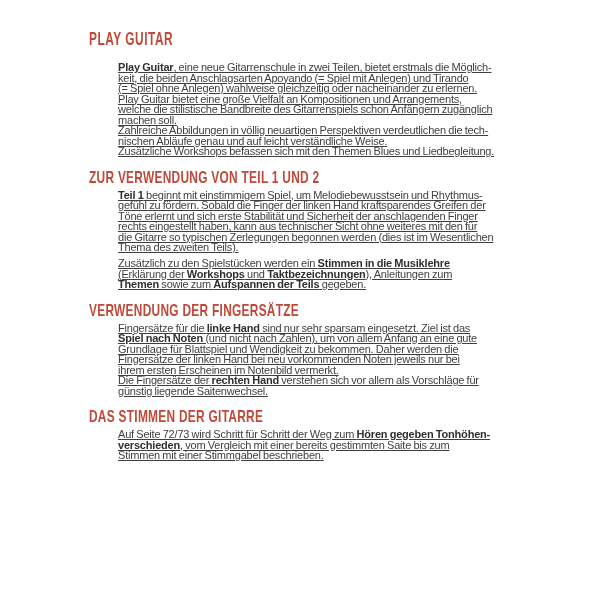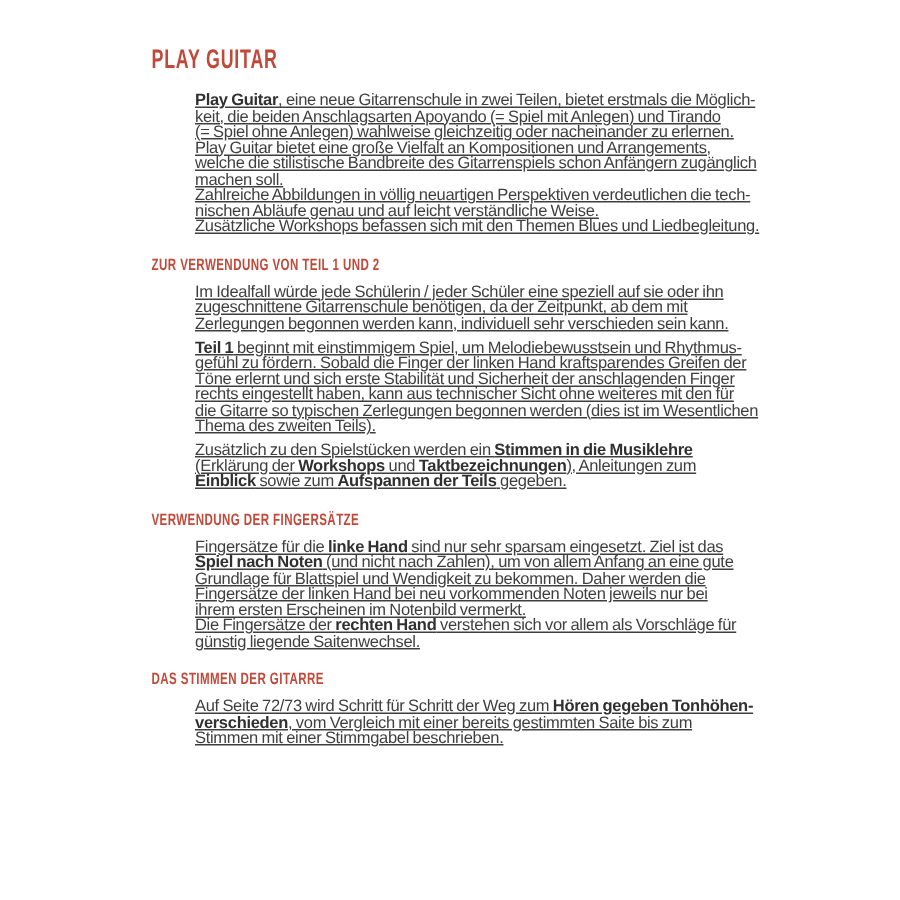--- a/index.html
+++ b/index.html
@@ -11,42 +11,42 @@
   html,body{margin:0;padding:0;}
   body{
     width:600px;height:600px;
     background:var(--bg);
     font-family:"Liberation Sans", sans-serif;
     overflow:hidden;
     position:relative;
   }
   .page{
     position:absolute;
-    left:130px;
+    left:118px;
     top:30px;
     width:420px;
   }
   h1{
     margin:0 0 14px -29px;
     color:var(--accent);
     font-size:18px;
     line-height:18px;
     font-weight:bold;
     white-space:nowrap;
   }
   h1 .cond{
     display:inline-block;
     transform:scaleX(0.66);
     transform-origin:0 50%;
     letter-spacing:0.8px;
   }
   h2{
     margin:15px 0 7px -29px;
     color:var(--accent);
-    font-size:11px;
+    font-size:17px;
     line-height:11px;
     font-weight:bold;
     white-space:nowrap;
     text-decoration:underline;
   }
   h2 .cond{
     display:inline-block;
     transform:scaleX(0.70);
     transform-origin:0 50%;
     letter-spacing:0.4px;
@@ -73,26 +73,25 @@
 <div class="page">
 
   <h1><span class="cond">PLAY GUITAR</span></h1>
 
   <section>
     <p><strong>Play Guitar</strong>, eine neue Gitarrenschule in zwei Teilen, bietet erstmals die Möglich-<br>keit, die beiden Anschlagsarten Apoyando (= Spiel mit Anlegen) und Tirando<br>(= Spiel ohne Anlegen) wahlweise gleichzeitig oder nacheinander zu erlernen.<br>Play Guitar bietet eine große Vielfalt an Kompositionen und Arrangements,<br>welche die stilistische Bandbreite des Gitarrenspiels schon Anfängern zugänglich<br>machen soll.<br>Zahlreiche Abbildungen in völlig neuartigen Perspektiven verdeutlichen die tech-<br>nischen Abläufe genau und auf leicht verständliche Weise.<br>Zusätzliche Workshops befassen sich mit den Themen Blues und Liedbegleitung.</p>
   </section>
 
   <section>
     <h2><span class="cond">ZUR VERWENDUNG VON TEIL 1 UND 2</span></h2>
-    <p>Im Idealfall würde jede Schülerin / jeder Schüler eine speziell auf sie oder ihn<br>zugeschnittene Gitarrenschule benötigen, da der Zeitpunkt, ab dem mit<br>Zerlegungen begonnen werden kann, individuell sehr verschieden sein kann.</p>
     <p><strong>Teil 1</strong> beginnt mit einstimmigem Spiel, um Melodiebewusstsein und Rhythmus-<br>gefühl zu fördern. Sobald die Finger der linken Hand kraftsparendes Greifen der<br>Töne erlernt und sich erste Stabilität und Sicherheit der anschlagenden Finger<br>rechts eingestellt haben, kann aus technischer Sicht ohne weiteres mit den für<br>die Gitarre so typischen Zerlegungen begonnen werden (dies ist im Wesentlichen<br>Thema des zweiten Teils).</p>
   </section>
 
   <section>
-    <p>Zusätzlich zu den Spielstücken werden ein <strong>Stimmen in die Musiklehre</strong><br>(Erklärung der <strong>Workshops</strong> und <strong>Taktbezeichnungen</strong>), Anleitungen zum<br><strong>Einblick</strong> sowie zum <strong>Aufspannen der Teils</strong> gegeben.</p>
+    <p>Zusätzlich zu den Spielstücken werden ein <strong>Stimmen in die Musiklehre</strong><br>(Erklärung der <strong>Workshops</strong> und <strong>Taktbezeichnungen</strong>), Anleitungen zum<br><strong>Themen</strong> sowie zum <strong>Aufspannen der Teils</strong> gegeben.</p>
   </section>
 
   <section>
     <h2><span class="cond">VERWENDUNG DER FINGERSÄTZE</span></h2>
     <p>Fingersätze für die <strong>linke Hand</strong> sind nur sehr sparsam eingesetzt. Ziel ist das<br><strong>Spiel nach Noten</strong> (und nicht nach Zahlen), um von allem Anfang an eine gute<br>Grundlage für Blattspiel und Wendigkeit zu bekommen. Daher werden die<br>Fingersätze der linken Hand bei neu vorkommenden Noten jeweils nur bei<br>ihrem ersten Erscheinen im Notenbild vermerkt.<br>Die Fingersätze der <strong>rechten Hand</strong> verstehen sich vor allem als Vorschläge für<br>günstig liegende Saitenwechsel.</p>
   </section>
 
   <section>
     <h2><span class="cond">DAS STIMMEN DER GITARRE</span></h2>
     <p>Auf Seite 72/73 wird Schritt für Schritt der Weg zum <strong>Hören gegeben Tonhöhen-</strong><br><strong>verschieden</strong>, vom Vergleich mit einer bereits gestimmten Saite bis zum<br>Stimmen mit einer Stimmgabel beschrieben.</p>

